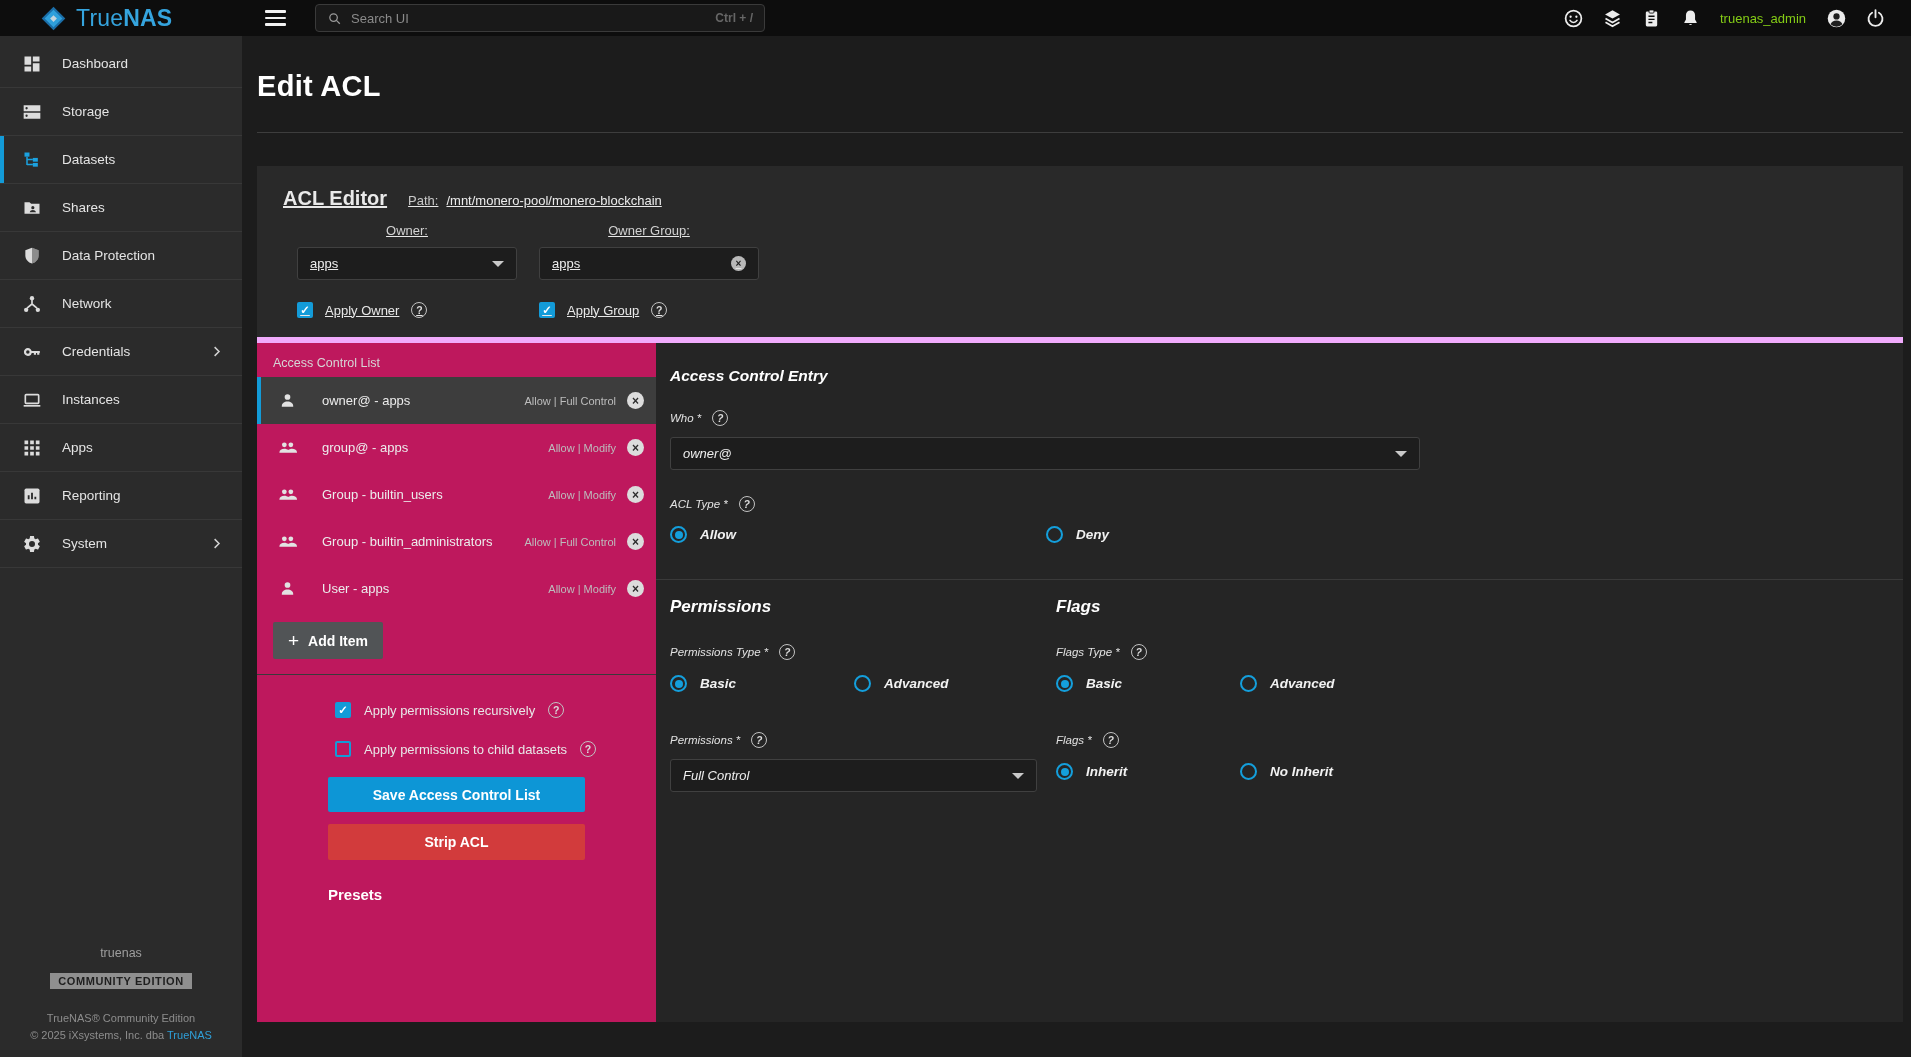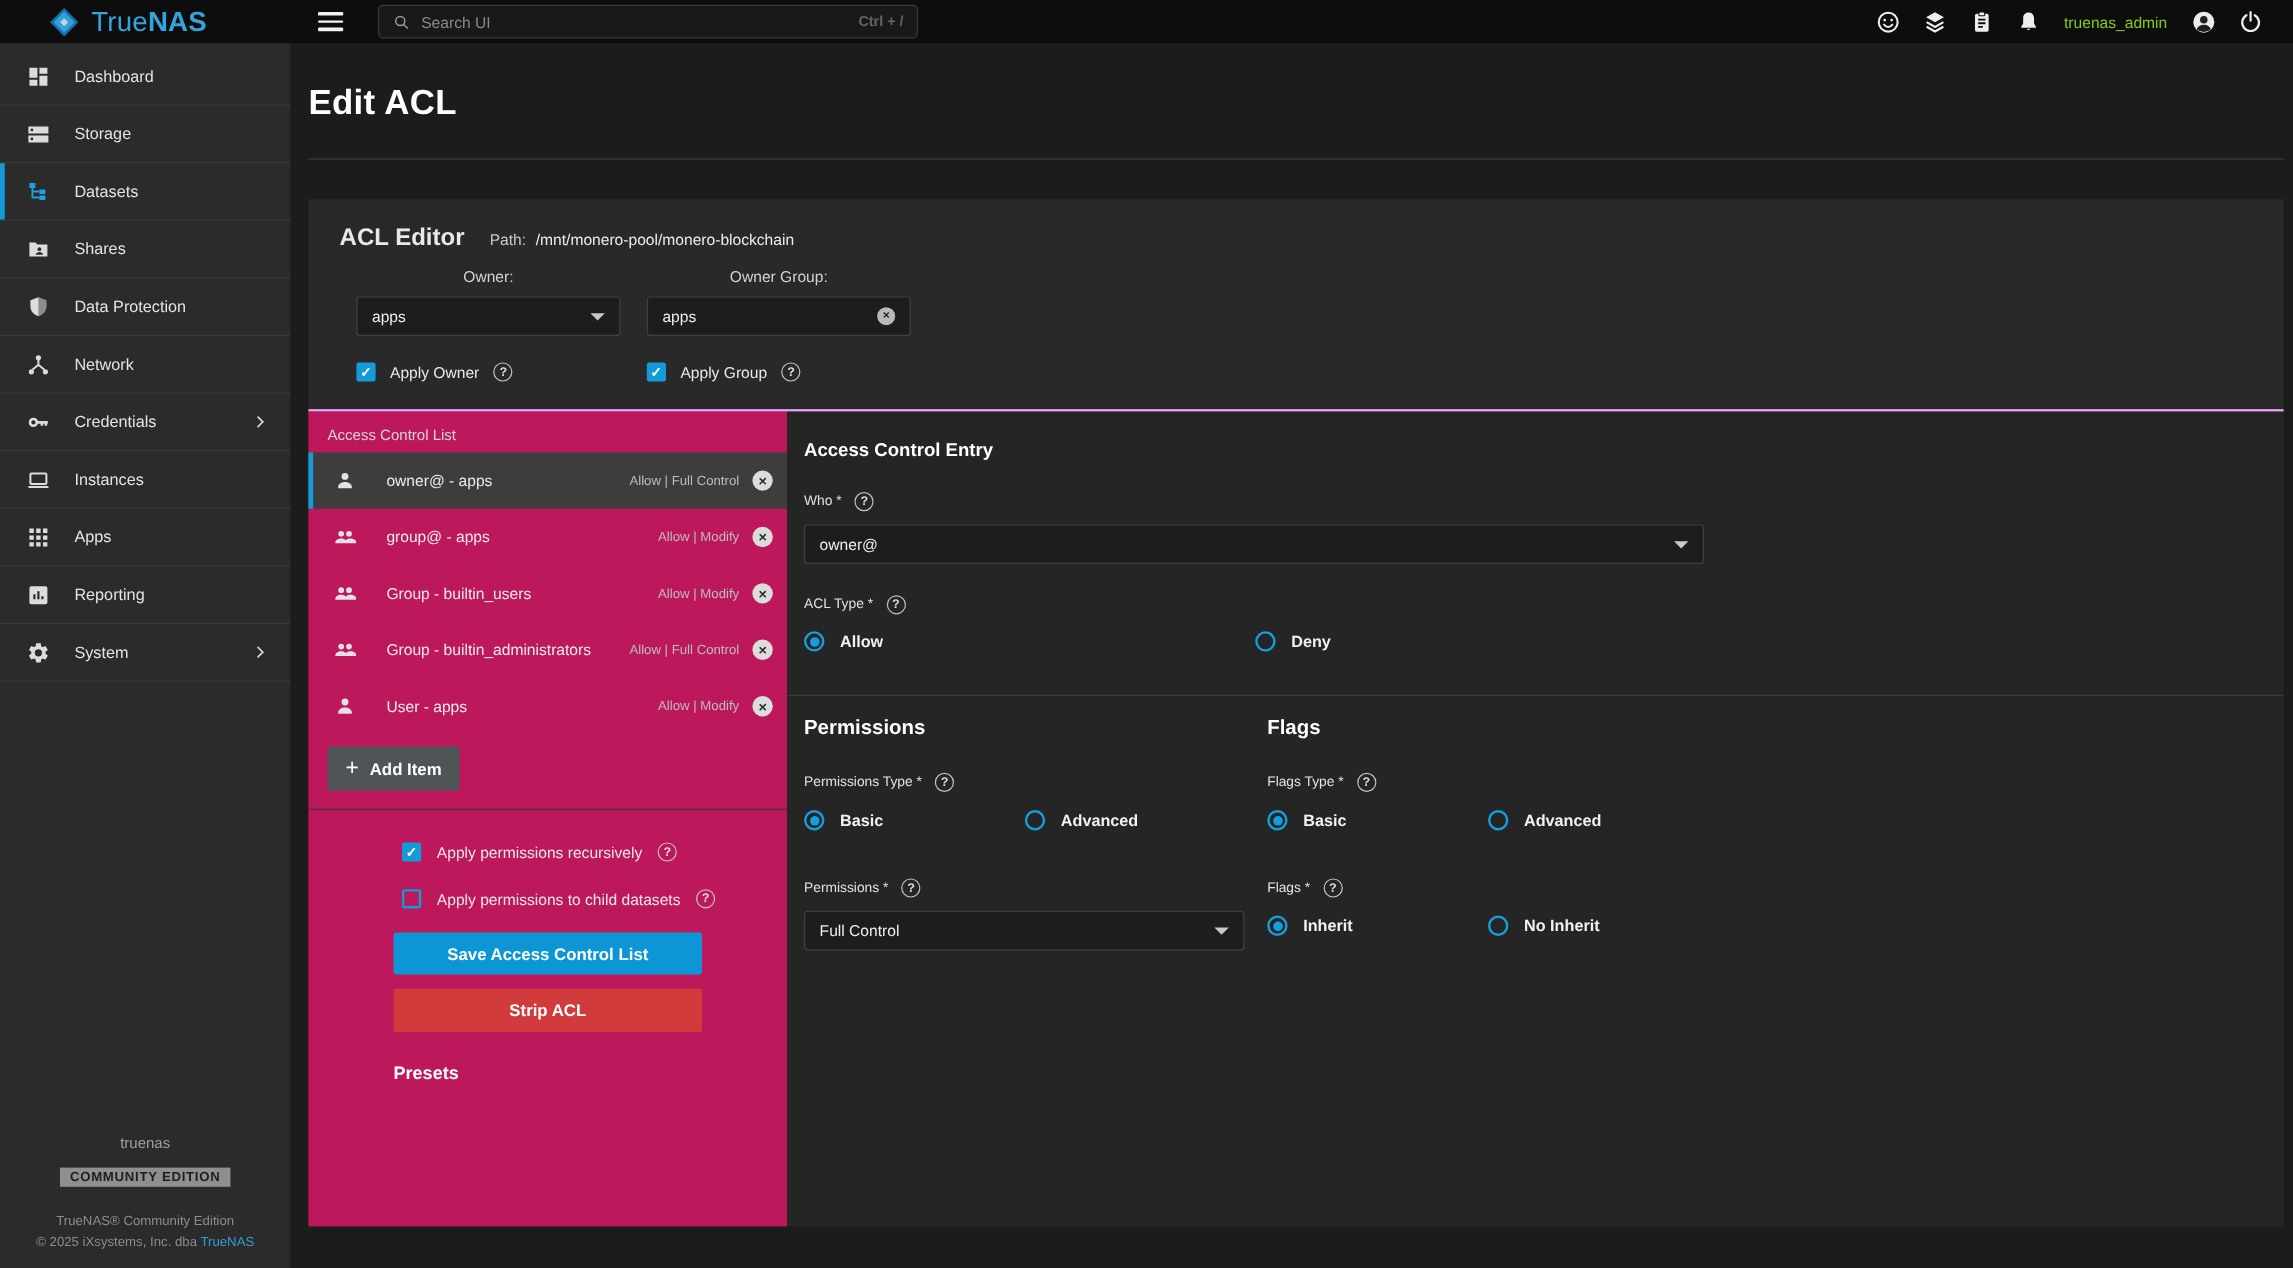--- a/index.html
+++ b/index.html
@@ -43,21 +43,21 @@
   .sf-product { margin-top:23px; font-size:11px; color:#8d8d8d; }
   .sf-copy { margin-top:5px; font-size:11px; color:#8d8d8d; }
   .sf-copy a { color:#2f9fd8; text-decoration:none; }
 
   
   .content { flex:1; display:flex; flex-direction:column; }
   .page-title { margin:34px 0 0 15px; font-size:29px; font-weight:700; color:#ffffff; letter-spacing:.3px; }
   .title-divider { margin:29px 8px 0 15px; border-bottom:1px solid #3d3d3d; }
 
   .card { margin:33px 8px 0 15px; height:856px; display:flex; flex-direction:column; }
-  .card-header { height:177px; background:#292929; padding:21px 0 0 26px; border-bottom:2px solid #f0abfc; }
+  .card-header { height:177px; background:#292929; padding:21px 0 0 26px; border-bottom:6px solid #f0abfc;text-decoration:underline; }
   .hdr-row1 { display:flex; align-items:baseline; }
   .acl-editor-h { font-size:20px; font-weight:700; color:#e9e9e9; }
   .path-label { margin-left:21px; font-size:13px; color:#c9c9c9; }
   .path-value { margin-left:8px; font-size:13px; color:#ececec; }
   .owners { display:flex; gap:22px; margin:13px 0 0 14px; }
   .fcol { width:220px;text-align:center; }
   .flabel { font-size:13px; color:#d2d2d2; margin-bottom:9px; }
   .select, .tinput { height:33px; background:#1d1d1d; border:1px solid #404040; border-radius:3px; display:flex; align-items:center; padding:0 12px; font-size:13px; color:#eee; cursor:pointer; }
   .caret { margin-left:auto; width:0; height:0; border-left:6px solid transparent; border-right:6px solid transparent; border-top:6px solid #c9c9c9; }
   .clear-x { margin-left:auto; width:15px; height:15px; border-radius:50%; background:#b9b9b9; color:#222; font-size:10px; font-weight:700; display:flex; align-items:center; justify-content:center; cursor:pointer; }
@@ -86,21 +86,21 @@
   .opt-row + .opt-row { margin-top:23px; }
   .opt-label { font-size:13px; color:#e8e8e8; }
   .big-btn { display:flex; align-items:center; justify-content:center; margin:20px 0 0 71px; width:257px; height:35px; border:none; border-radius:2px; color:#fff; font-weight:700; font-size:14px; }
   .save-btn { background:#0d96d6; }
   .strip-btn { background:#d23b3c; margin-top:12px; height:36px; }
   .presets-h { margin:26px 0 0 71px; font-size:15px; font-weight:700; color:#fff; }
   .preset-row { display:flex; gap:6px; margin:9px 0 0 71px; }
   .preset-btn { height:33px; background:#515456; border:none; border-radius:2px; color:#fff; font-weight:700; font-size:13.5px; padding:0 21px; }
 
   
-  .entry-col { flex:1; background:#252525; padding:24px 0 0 14px; }
+  .entry-col { flex:1; background:#252525; padding:24px 0 0 14px;font-style:italic; }
   .entry-h { font-size:15.5px; font-weight:700; color:#fff; }
   .field-label { display:flex; align-items:center; gap:11px; font-size:11.5px; color:#e2e2e2; }
   .fl-who { margin-top:25px; }
   .who-select { margin-top:11px; width:750px; }
   .fl-acltype { margin-top:26px; }
   .radio-row { display:flex; margin-top:14px; }
   .rcell { width:376px; display:flex; align-items:center; gap:13px; }
   .rcell.narrow { width:184px; }
   .radio { position:relative; width:17px; height:17px; flex:none; border-radius:50%; border:2px solid #149fdc; cursor:pointer; }
   .radio.selected::after { content:""; position:absolute; left:2.5px; top:2.5px; width:8px; height:8px; border-radius:50%; background:#149fdc; }

